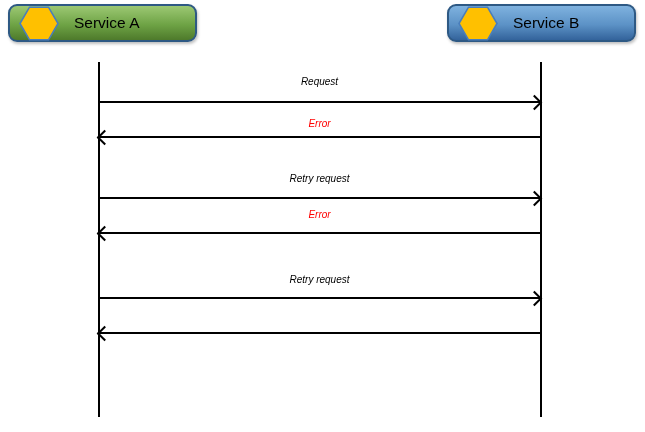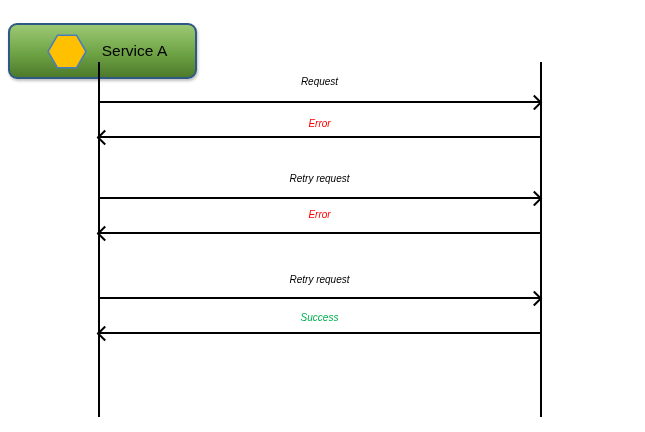--- a/index.html
+++ b/index.html
@@ -8,31 +8,30 @@
     width: 645px;
     height: 432px;
     background: #ffffff;
     font-family: "Liberation Sans", sans-serif;
     overflow: hidden;
   }
 
   
   .actor {
     position: absolute;
-    top: 23px;
+    top: 4px;
     width: 189px;
-    height: 56px;
+    height: 38px;
     border-radius: 9px;
     border: 2px solid #2E5984;
     box-sizing: border-box;
     display: flex;
     align-items: center;
     padding-left: 9px;
     box-shadow: 1px 2px 3px rgba(0,0,0,0.25);
-    justify-content: center;
   }
   .actor-a {
     left: 8px;
     background: linear-gradient(180deg, #9CC873 0%, #6EA345 55%, #4E7A2B 100%);
   }
   .actor-b {
     left: 447px;
     background: linear-gradient(180deg, #7FB2DF 0%, #5C92C6 55%, #33639B 100%);
   }
   .actor-label {
@@ -105,35 +104,40 @@
 
 <div class="stage">
 
   <div class="actor actor-a">
     <svg class="hex-icon" width="40" height="35" viewBox="0 0 40 35">
       <polygon points="10.5,1.2 29.5,1.2 39,17.5 29.5,33.8 10.5,33.8 1,17.5" stroke="#4A7EBB" stroke-width="1.6" fill="#FFC000"></polygon>
     </svg>
     <span class="actor-label">Service A</span>
   </div>
 
+  <div class="actor actor-b">
+    <svg class="hex-icon" width="40" height="35" viewBox="0 0 40 35">
+      <polygon points="10.5,1.2 29.5,1.2 39,17.5 29.5,33.8 10.5,33.8 1,17.5" stroke="#4A7EBB" stroke-width="1.6" fill="#FFC000"></polygon>
+    </svg>
+    <span class="actor-label">Service B</span>
+  </div>
 
   <div class="lifeline lifeline-a"></div>
   <div class="lifeline lifeline-b"></div>
 
   <div class="msg-label m1l" style="color: rgb(0, 0, 0);">Request</div>
   <div class="arrow arrow-right m1a"></div>
 
   <div class="msg-label m2l" style="color: rgb(255, 0, 0);">Error</div>
   <div class="arrow arrow-left m2a"></div>
 
   <div class="msg-label m3l" style="color: rgb(0, 0, 0);">Retry request</div>
   <div class="arrow arrow-right m3a"></div>
 
   <div class="msg-label m4l" style="color: rgb(255, 0, 0);">Error</div>
   <div class="arrow arrow-left m4a"></div>
 
   <div class="msg-label m5l" style="color: rgb(0, 0, 0);">Retry request</div>
   <div class="arrow arrow-right m5a"></div>
 
-  <div class="msg-label m6l" style="color: rgb(0, 176, 80);">Success</div>
   <div class="arrow arrow-left m6a"></div>
 
 </div>
 
 </body></html>

